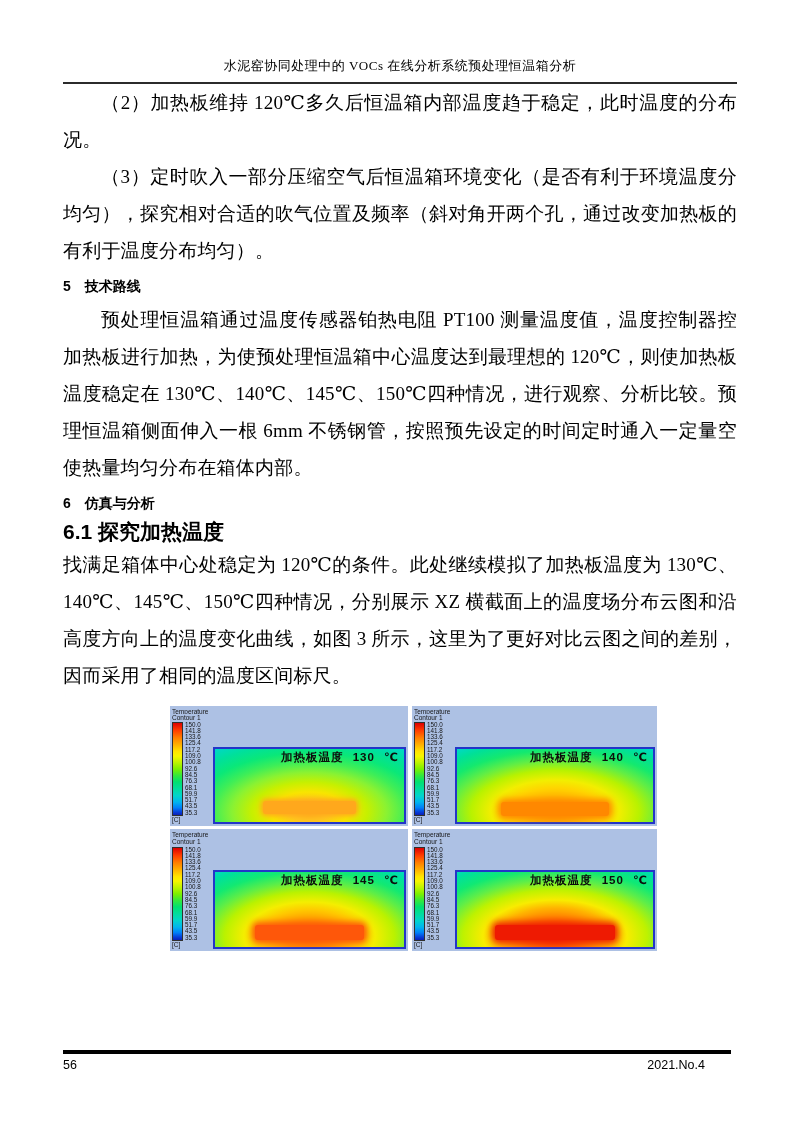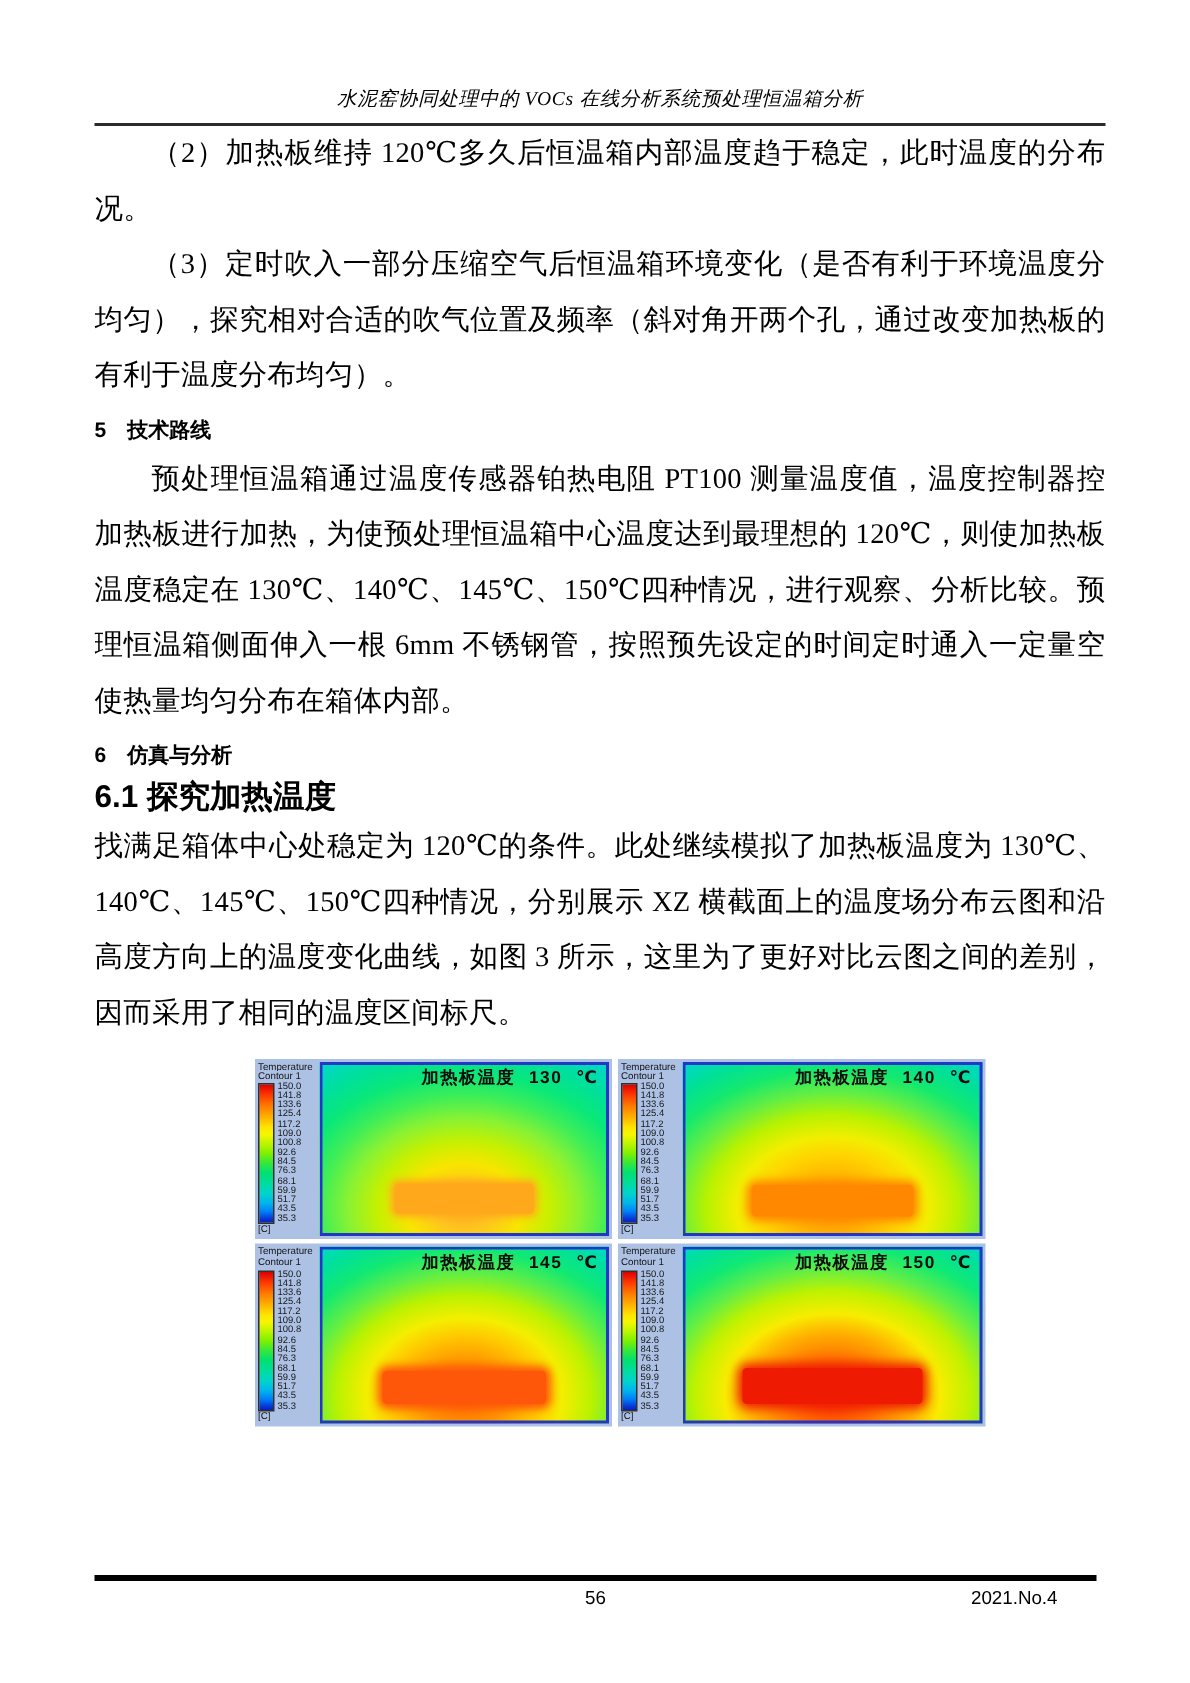--- a/index.html
+++ b/index.html
@@ -4,21 +4,21 @@
 <style>
   html,body{margin:0;padding:0;}
   body{
     width:793px;height:1122px;background:#ffffff;position:relative;
     font-family:"Liberation Serif","DejaVu Serif",serif;color:#000;
     overflow:hidden;
   }
   .content{position:absolute;left:63px;top:0;width:674px;}
   
   .header{padding-top:56px;border-bottom:2px solid #2b2b2b;padding-bottom:6px;}
-  .header-title{text-align:center;font-size:13px;line-height:20px;letter-spacing:.5px;font-style:italic;}
+  .header-title{text-align:center;font-size:13px;line-height:20px;letter-spacing:.5px;}
   
   .line{font-size:19px;line-height:37px;height:37px;letter-spacing:.2px;overflow:hidden;}
   .jline{text-align:justify;text-align-last:justify;}
   .indent{text-indent:38px;}
   h2{font-family:"Liberation Sans","DejaVu Sans",sans-serif;font-weight:700;
      font-size:14px;line-height:26px;margin:4px 0 2px 0;white-space:pre;}
   h3{font-family:"Liberation Sans","DejaVu Sans",sans-serif;font-weight:700;
      font-size:21px;line-height:24px;margin:4px 0 2px 0;white-space:pre;}
   
   figure{margin:12px 0 0 107px;width:487px;}
@@ -29,21 +29,21 @@
           font-family:"Liberation Sans","DejaVu Sans",sans-serif;color:#151515;}
   .ltitle{font-size:6.5px;line-height:7px;white-space:nowrap;overflow:hidden;}
   .scale{flex:1;display:flex;margin-top:2px;}
   .bar{width:9px;flex:none;border:1px solid #30302e;
        background:linear-gradient(to bottom,#dd0000 0%,#ff3c00 8%,#ff7e00 16%,#ffb300 24%,
        #ffe400 31%,#f6f600 36%,#bdf400 43%,#7cf000 50%,#34e83c 57%,#00e070 64%,#00dca0 72%,
        #00d4cc 79%,#00b4ee 86%,#0080f8 92%,#063cd8 97%,#0a20b4 100%);}
   .ticks{display:flex;flex-direction:column;justify-content:space-between;
          padding-left:2px;font-size:6.3px;line-height:6.3px;}
   .lunit{font-size:6.5px;line-height:8px;}
-  .plot{flex:1;position:relative;margin-left:1px;box-shadow:inset 0 0 0 2px #2336c8;overflow:hidden;}
+  .plot{flex:1;position:relative;margin-left:1px;box-shadow:inset 0 0 0 2px #2336c8;overflow:hidden;margin-top:39px;}
   .ptitle{position:absolute;top:3px;right:7px;font-family:"Liberation Sans","DejaVu Sans",sans-serif;
           font-weight:700;font-size:11.5px;color:#0c0c0c;letter-spacing:1px;word-spacing:5px;white-space:pre;}
   .plate{position:absolute;border-radius:3px;}
   .t130 .plot{background:radial-gradient(100% 128% at 50% 84%,#ffaf1f 0%,#ffc41f 10%,#f8e500 20%,
       #c6f000 30%,#8af232 40%,#3fee57 50%,#0ae878 60%,#00e09b 70%,#00d8c2 79%,#25cdeb 87%,
       #18a6f5 93%,#0b62ea 97%,#0c2fd0 100%);}
   .t130 .plate{left:26%;right:26%;bottom:13%;height:17%;background:#ffa81c;box-shadow:0 0 5px 2px #ffa81c;}
   .t140 .plot{background:radial-gradient(100% 128% at 50% 84%,#ff9100 0%,#ffae00 12%,#ffd400 24%,
       #f2ee00 32%,#b8f200 42%,#62ee44 52%,#14e96e 62%,#00e098 72%,#00d8c6 80%,#27cdec 88%,
       #14a4f6 93%,#0b60ea 97%,#0c2ed0 100%);}
@@ -56,21 +56,21 @@
       #f8ec00 36%,#bef200 46%,#5fee48 56%,#10e974 66%,#00e09e 76%,#00d8ca 83%,#27cdec 90%,
       #12a2f6 94%,#0b5eea 97%,#0c2ed0 100%);}
   .t150 .plate{left:20%;right:20%;bottom:11%;height:20%;background:#ee1a02;box-shadow:0 0 7px 3px #ee1a02;}
   figcaption{margin-top:10px;text-align:center;width:674px;margin-left:-107px;
       font-family:"Liberation Sans","DejaVu Sans",sans-serif;font-weight:600;font-size:14px;}
   
   .footer{position:absolute;left:63px;top:1050px;width:668px;}
   .footer-rule{border-top:4px solid #000;}
   .footer-row{position:relative;margin-top:4px;height:18px;
       font-family:"Liberation Sans","DejaVu Sans",sans-serif;font-size:12.5px;}
-  .pageno{display:block;text-align:center;}
+  .pageno{display:block;text-align:left;}
   .issue{position:absolute;right:26px;top:0;}
 </style>
 </head>
 <body>
 
 <div class="content">
 
   <div class="header">
     <div class="header-title">水泥窑协同处理中的 VOCs 在线分析系统预处理恒温箱分析</div>
   </div>

